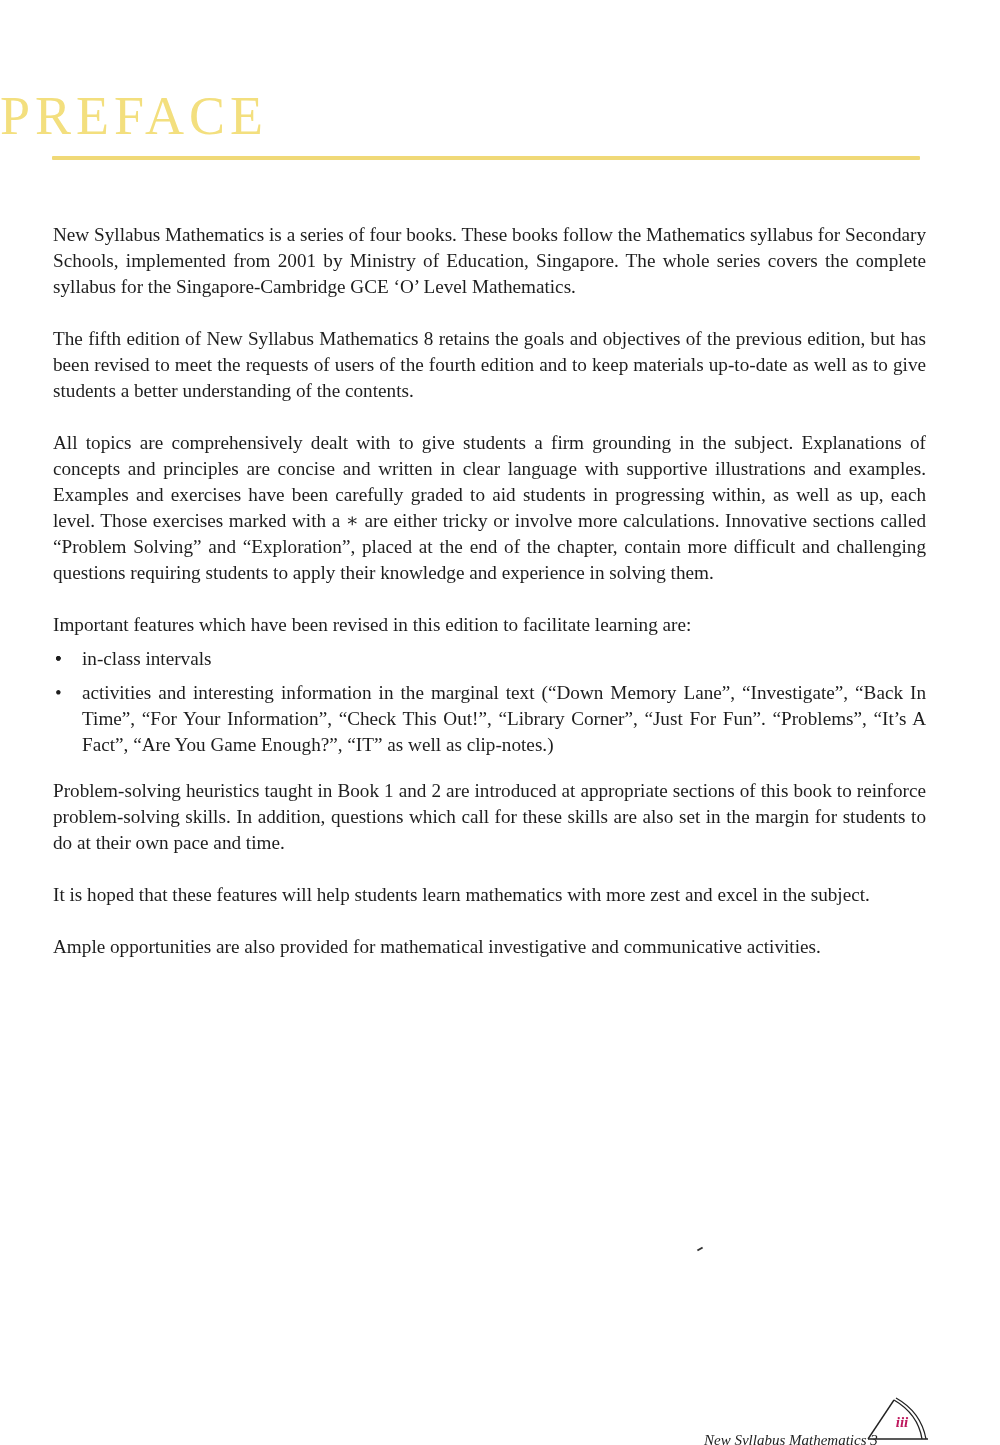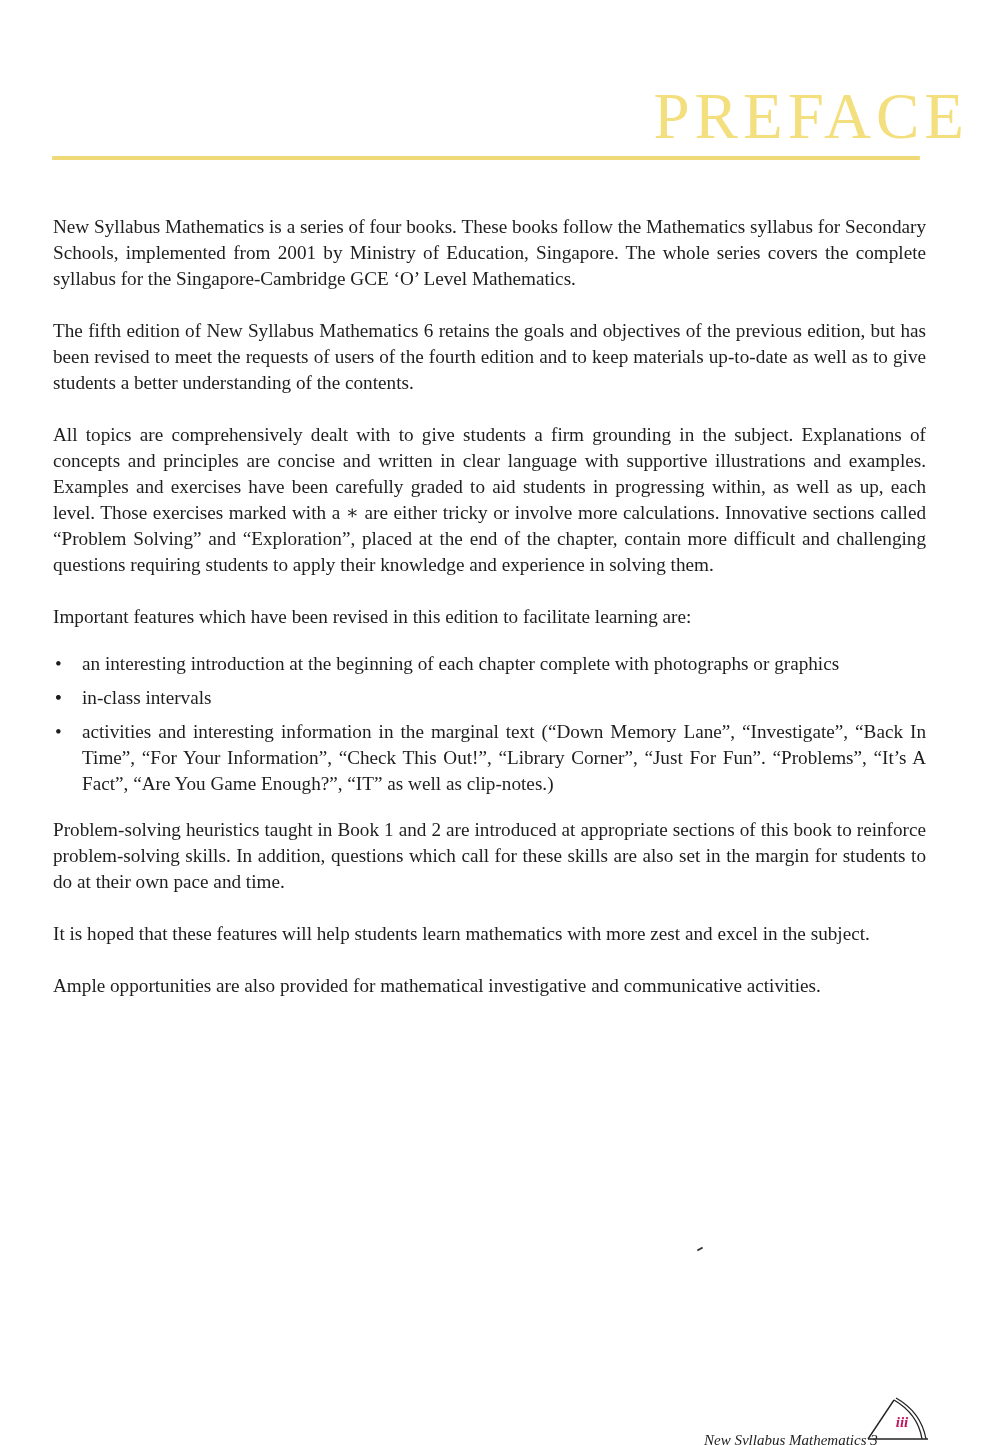--- a/index.html
+++ b/index.html
@@ -13,52 +13,52 @@
       position: relative;
       overflow: hidden;
       font-family: "Liberation Serif", "DejaVu Serif", serif;
       color: #1e1e1e;
     }
     .page-title {
       position: absolute;
       top: 88px;
       left: 0;
       width: 969px;
-      text-align: right;
+      text-align: left;
       font-family: "Liberation Serif", "DejaVu Serif", serif;
-      font-size: 65px;
+      font-size: 54px;
       letter-spacing: 5px;
       color: #f3df7e;
       font-weight: normal;
       margin: 0;
       line-height: 56px;
     }
     .title-rule {
       position: absolute;
       top: 156px;
       left: 52px;
       width: 868px;
       height: 4px;
       background: #f0d977;
       border-radius: 1px;
     }
     .content {
       position: absolute;
-      top: 214px;
+      top: 222px;
       left: 53px;
       width: 873px;
       font-size: 19.2px;
       line-height: 26px;
       text-align: justify;
     }
     .content p {
       margin: 0 0 26px 0;
     }
     .content p.lead-in {
-      margin-bottom: 21px;
+      margin-bottom: 8px;
     }
     ul.features {
       list-style: none;
       margin: 0 0 20px 0;
       padding: 0;
     }
     ul.features li {
       position: relative;
       padding-left: 29px;
       margin-bottom: 8px;
@@ -115,28 +115,27 @@
     }
   </style>
 </head>
 <body>
 
 <h1 class="page-title">PREFACE</h1>
 <div class="title-rule"></div>
 
 <div class="content">
   <p>New Syllabus Mathematics is a series of four books. These books follow the Mathematics syllabus for Secondary Schools, implemented from 2001 by Ministry of Education, Singapore. The whole series covers the complete syllabus for the Singapore-Cambridge GCE ‘O’ Level Mathematics.</p>
-  <p>The fifth edition of New Syllabus Mathematics 6 retains the goals and objectives of the previous edition, but has been revised to meet the requests of users of the fourth edition and to keep materials up-to-date as well as to give students a better understanding of the contents.</p>
+  <p>The fifth edition of New Syllabus Mathematics 8 retains the goals and objectives of the previous edition, but has been revised to meet the requests of users of the fourth edition and to keep materials up-to-date as well as to give students a better understanding of the contents.</p>
   <p>All topics are comprehensively dealt with to give students a firm grounding in the subject. Explanations of concepts and principles are concise and written in clear language with supportive illustrations and examples. Examples and exercises have been carefully graded to aid students in progressing within, as well as up, each level. Those exercises marked with a ∗ are either tricky or involve more calculations. Innovative sections called “Problem Solving” and “Exploration”, placed at the end of the chapter, contain more difficult and challenging questions requiring students to apply their knowledge and experience in solving them.</p>
 
   <p class="lead-in">Important features which have been revised in this edition to facilitate learning are:</p>
   <ul class="features">
     <li>
       <span class="bullet">•</span>
-      <span>an interesting introduction at the beginning of each chapter complete with photographs or graphics</span>
     </li>
     <li>
       <span class="bullet">•</span>
     </li>
     <li>
       <span class="bullet">•</span>
       <span>in-class intervals</span>
     </li>
     <li>
       <span class="bullet">•</span>

